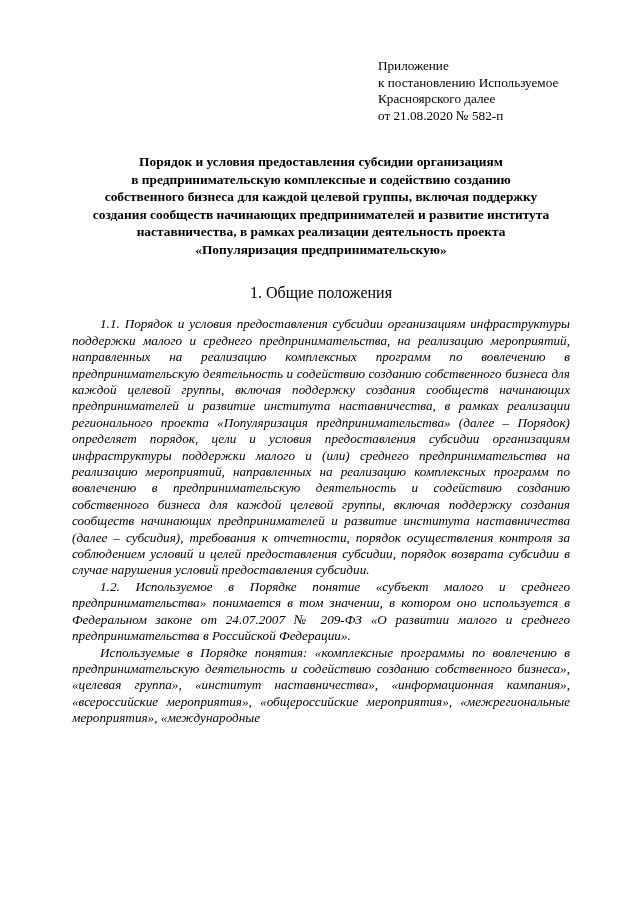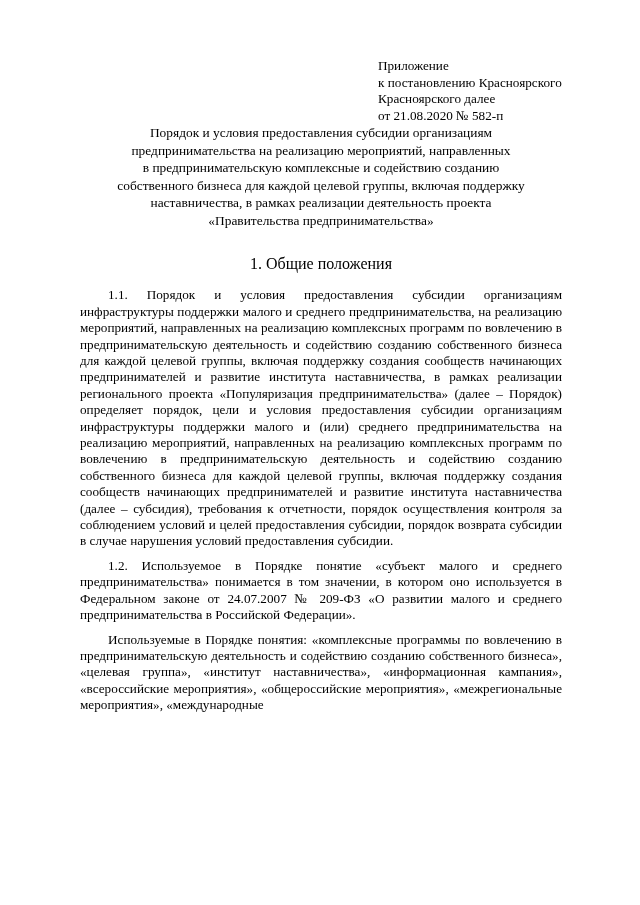--- a/index.html
+++ b/index.html
@@ -21,61 +21,63 @@
   }
   .appendix-header {
     margin-left: 306px;
     font-size: 13.2px;
     line-height: 16.6px;
   }
   .appendix-header .hline {
     white-space: nowrap;
   }
   .doc-title {
+    margin-top: 29px;
     text-align: center;
-    font-weight: normal;
+    font-weight: bold;
     font-size: 13.4px;
     line-height: 17.5px;
   }
   .section-heading {
     margin-top: 26px;
     text-align: center;
     font-size: 16px;
     line-height: 17px;
   }
   .body-text {
     margin-top: 15px;
     font-size: 13.2px;
     line-height: 16.4px;
   }
   .body-para {
-    margin: 8px;
+    margin: 0;
     text-align: justify;
     text-indent: 28px;
+    font-style: italic;
   }
 </style>
 </head>
 <body>
 
 <div class="page">
 
   <div class="appendix-header">
     <div class="hline">Приложение</div>
-    <div class="hline">к постановлению Красноярского</div>
+    <div class="hline">к постановлению Используемое</div>
     <div class="hline">Красноярского далее</div>
     <div class="hline">от 21.08.2020 № 582-п</div>
   </div>
 
   <div class="doc-title">
     <div>Порядок и условия предоставления субсидии организациям</div>
-    <div>предпринимательства на реализацию мероприятий, направленных</div>
     <div>в предпринимательскую комплексные и содействию созданию</div>
     <div>собственного бизнеса для каждой целевой группы, включая поддержку</div>
+    <div>создания сообществ начинающих предпринимателей и развитие института</div>
     <div>наставничества, в рамках реализации деятельность проекта</div>
-    <div>«Правительства предпринимательства»</div>
+    <div>«Популяризация предпринимательскую»</div>
   </div>
 
   <div class="section-heading">1. Общие положения</div>
 
   <div class="body-text">
     <p class="body-para">1.1. Порядок и условия предоставления субсидии организациям инфраструктуры поддержки малого и среднего предпринимательства, на реализацию мероприятий, направленных на реализацию комплексных программ по вовлечению в предпринимательскую деятельность и содействию созданию собственного бизнеса для каждой целевой группы, включая поддержку создания сообществ начинающих предпринимателей и развитие института наставничества, в рамках реализации регионального проекта «Популяризация предпринимательства» (далее – Порядок) определяет порядок, цели и условия предоставления субсидии организациям инфраструктуры поддержки малого и (или) среднего предпринимательства на реализацию мероприятий, направленных на реализацию комплексных программ по вовлечению в предпринимательскую деятельность и содействию созданию собственного бизнеса для каждой целевой группы, включая поддержку создания сообществ начинающих предпринимателей и развитие института наставничества (далее – субсидия), требования к отчетности, порядок осуществления контроля за соблюдением условий и целей предоставления субсидии, порядок возврата субсидии в случае нарушения условий предоставления субсидии.</p>
     <p class="body-para">1.2. Используемое в Порядке понятие «субъект малого и среднего предпринимательства» понимается в том значении, в котором оно используется в Федеральном законе от 24.07.2007 № 209-ФЗ «О развитии малого и среднего предпринимательства в Российской Федерации».</p>
     <p class="body-para">Используемые в Порядке понятия: «комплексные программы по вовлечению в предпринимательскую деятельность и содействию созданию собственного бизнеса», «целевая группа», «институт наставничества», «информационная кампания», «всероссийские мероприятия», «общероссийские мероприятия», «межрегиональные мероприятия», «международные</p>
   </div>
 

